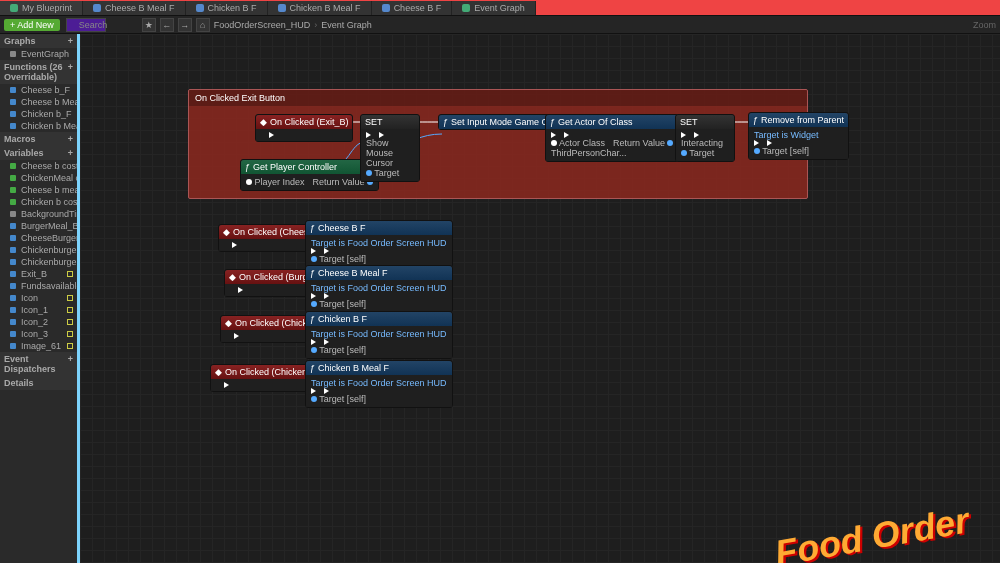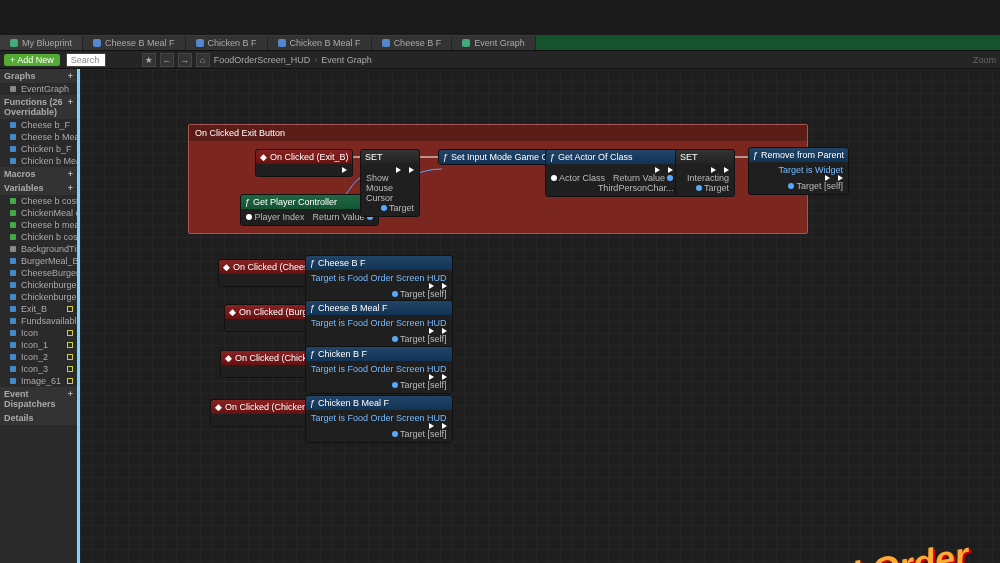--- a/index.html
+++ b/index.html
@@ -1,28 +1,28 @@
 <!DOCTYPE html>
 <html><head>
 <meta charset="utf-8">
 <style>
 * { margin: 0; padding: 0; box-sizing: border-box; font-family: Arial, sans-serif; font-size: 9px; }
 body { background: #1a1a1a; color: #aaa; width: 1000px; height: 563px; overflow: hidden; position: relative; }
 
 
-.tabbar { height: 16px; background: #14532d; display: flex; align-items: center; border-bottom: 1px solid #111; margin-top: 35px; }
+.tabbar { height: 16px; background: #ef4444; display: flex; align-items: center; border-bottom: 1px solid #111; }
 .tab { padding: 2px 10px; background: #333; border-right: 1px solid #222; display: flex; align-items: center; gap: 4px; cursor: pointer; }
 .tab.active { background: #3a3a3a; }
 .tab-ico { width: 8px; height: 8px; background: #4a7; border-radius: 2px; }
 .tab-ico.f { background: #58c; }
 
 
 .toolbar { height: 18px; background: #252525; display: flex; align-items: center; padding: 0 4px; gap: 6px; border-bottom: 1px solid #111; }
 .addnew { background: #5a3; color: #fff; padding: 1px 6px; border-radius: 2px; }
-.search { background: #ffffff; border: 1px solid #444; padding: 1px 4px; color: #888; width: 40px; }
+.search { background: #4c1d95; border: 1px solid #444; padding: 1px 12px; color: #888; width: 40px; }
 .breadcrumb { display: flex; align-items: center; gap: 4px; margin-left: 30px; }
 .nav-btn { width: 14px; height: 14px; background: #333; border: 1px solid #444; display: flex; align-items: center; justify-content: center; }
 .bc-sep { color: #666; }
 .zoom { margin-left: auto; color: #666; }
 
 
 .main { display: flex; height: calc(100% - 34px); }
 .leftpanel { width: 80px; background: #2a2a2a; border-right: 3px solid #7dd3fc; overflow: hidden; }
 .lp-header { background: #333; padding: 2px 4px; font-weight: bold; display: flex; justify-content: space-between; }
 .lp-plus { color: #aaa; }
@@ -46,21 +46,21 @@
 .comment-title { background: rgba(0,0,0,0.25); padding: 3px 6px; color: #fff; font-weight: normal; }
 
 
 .node { position: absolute; background: #2a2a2a; border: 1px solid #111; border-radius: 3px; min-width: 60px; }
 .node-head { padding: 2px 4px; color: #fff; border-radius: 3px 3px 0 0; display: flex; align-items: center; gap: 3px; }
 .node-head.red { background: linear-gradient(#822,#611); }
 .node-head.blue { background: linear-gradient(#246,#135); }
 .node-head.dark { background: linear-gradient(#333,#222); }
 .node-head.green { background: linear-gradient(#264,#153); }
 .node-body { padding: 3px 5px; background: rgba(30,30,30,0.9); }
-.node-row { display: flex; justify-content: flex-end; gap: 8px; font-size: 7px; color: #bbb; }
+.node-row { display: flex; justify-content: flex-start; gap: 8px; font-size: 7px; color: #bbb; }
 .pin { width: 6px; height: 6px; border-radius: 50%; background: #fff; display: inline-block; }
 .pin.blue { background: #5af; }
 .exec { width: 0; height: 0; border-left: 5px solid #fff; border-top: 3px solid transparent; border-bottom: 3px solid transparent; display: inline-block; }
 
 
 .watermark { position: absolute; right: 20px; bottom: 20px; font-size: 42px; font-weight: bold; color: #444; letter-spacing: 4px; }
 .foodorder { position: absolute; right: 30px; bottom: 5px; font-size: 36px; font-weight: bold; font-style: italic; color: #fa3; text-shadow: 2px 2px 0 #c00; transform: rotate(-10deg); }
 
 
 svg.wires { position: absolute; top: 0; left: 0; width: 100%; height: 100%; pointer-events: none; }

